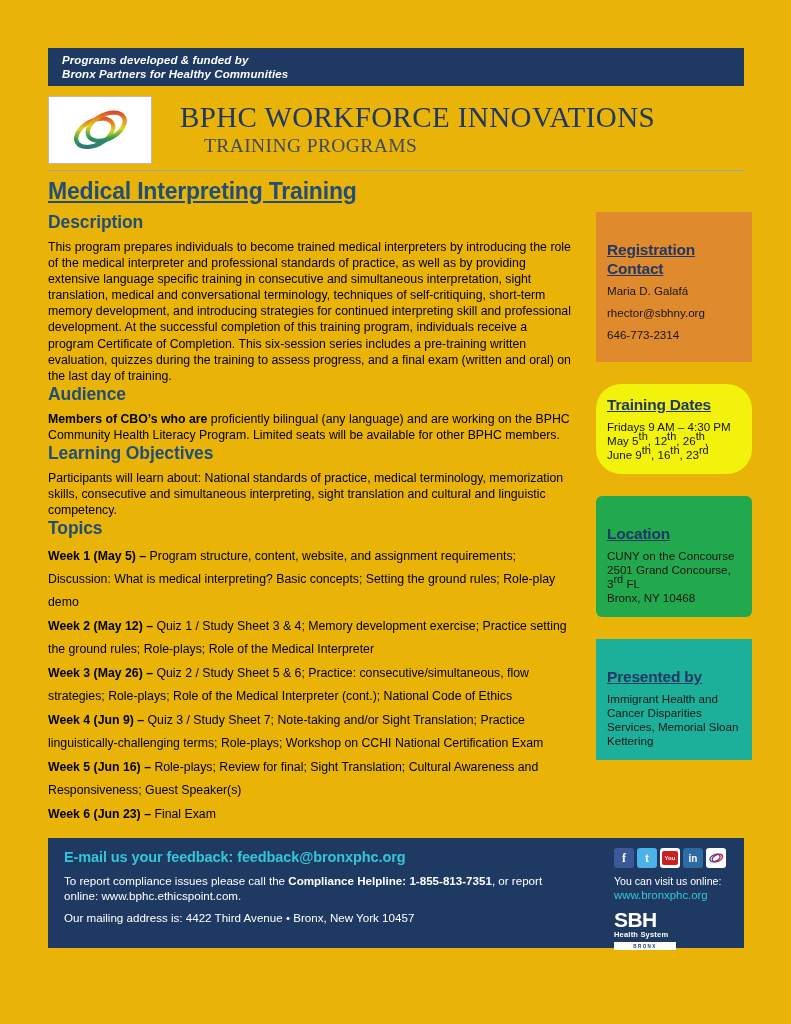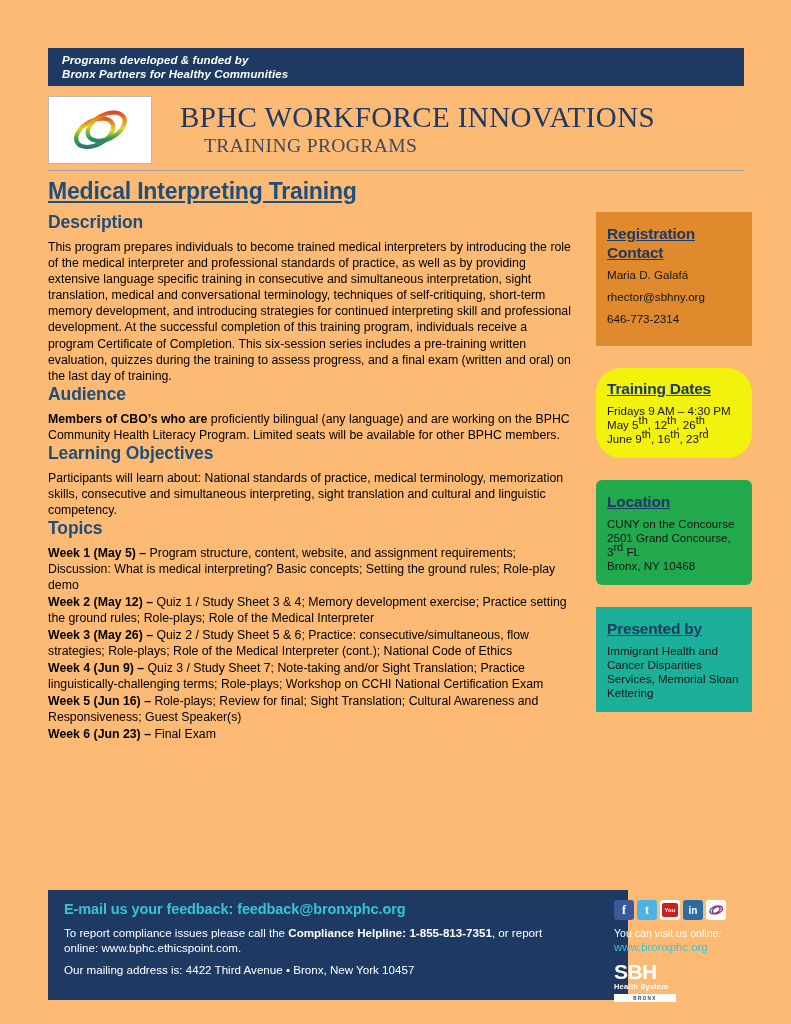--- a/index.html
+++ b/index.html
@@ -12,21 +12,21 @@
     height: 1024px;
     font-family: "Liberation Sans", sans-serif;
     color: #000;
     overflow: hidden;
     position: relative;
   }
   .page {
     position: relative;
     width: 791px;
     height: 1024px;
-    background: #fdba74;
+    background: #eab308;
     box-sizing: border-box;
   }
 
   
   .top-banner {
     position: absolute;
     left: 48px;
     top: 48px;
     width: 696px;
     height: 38px;
@@ -126,36 +126,36 @@
   .sec-gap { margin-top: 17px; }
   p.body {
     font-size: 12.3px;
     line-height: 16.1px;
     margin: 0;
     color: #000;
     text-align: left;
   }
   .topics-list p {
     font-size: 12.3px;
-    line-height: 16px;
+    line-height: 23px;
     margin: 0 0 1px 0;
   }
   .topics-list b { font-weight: bold; }
 
   
   .sidebar {
     position: absolute;
     left: 596px;
     top: 212px;
     width: 156px;
   }
   .sbox {
     width: 156px;
     box-sizing: border-box;
-    padding: 12px 10px 12px 11px;
+    padding: 28px 10px 12px 11px;
     margin-bottom: 22px;
   }
   .sbox h3 {
     margin: 0 0 6px 0;
     font-size: 15.5px;
     font-weight: bold;
     color: #1F3864;
     text-decoration: underline;
     line-height: 19px;
     letter-spacing: -0.2px;
@@ -169,22 +169,22 @@
   .sbox.orange .row { margin-bottom: 8px; }
   .sbox.yellow { background: #F2F20D; padding-top: 11px; border-radius: 25px; }
   .sbox.green  { background: #22A94E; border-radius: 6px; }
   .sbox.teal   { background: #1CB09A; }
   sup { font-size: 11px; vertical-align: super; line-height: 0; }
 
   
   .footer {
     position: absolute;
     left: 48px;
-    top: 890px;
-    width: 580px;
+    top: 838px;
+    width: 696px;
     height: 110px;
     background: #1E3A63;
     color: #ffffff;
     box-sizing: border-box;
   }
   .footer-left {
     position: absolute;
     left: 16px;
     top: 11px;
     width: 500px;

